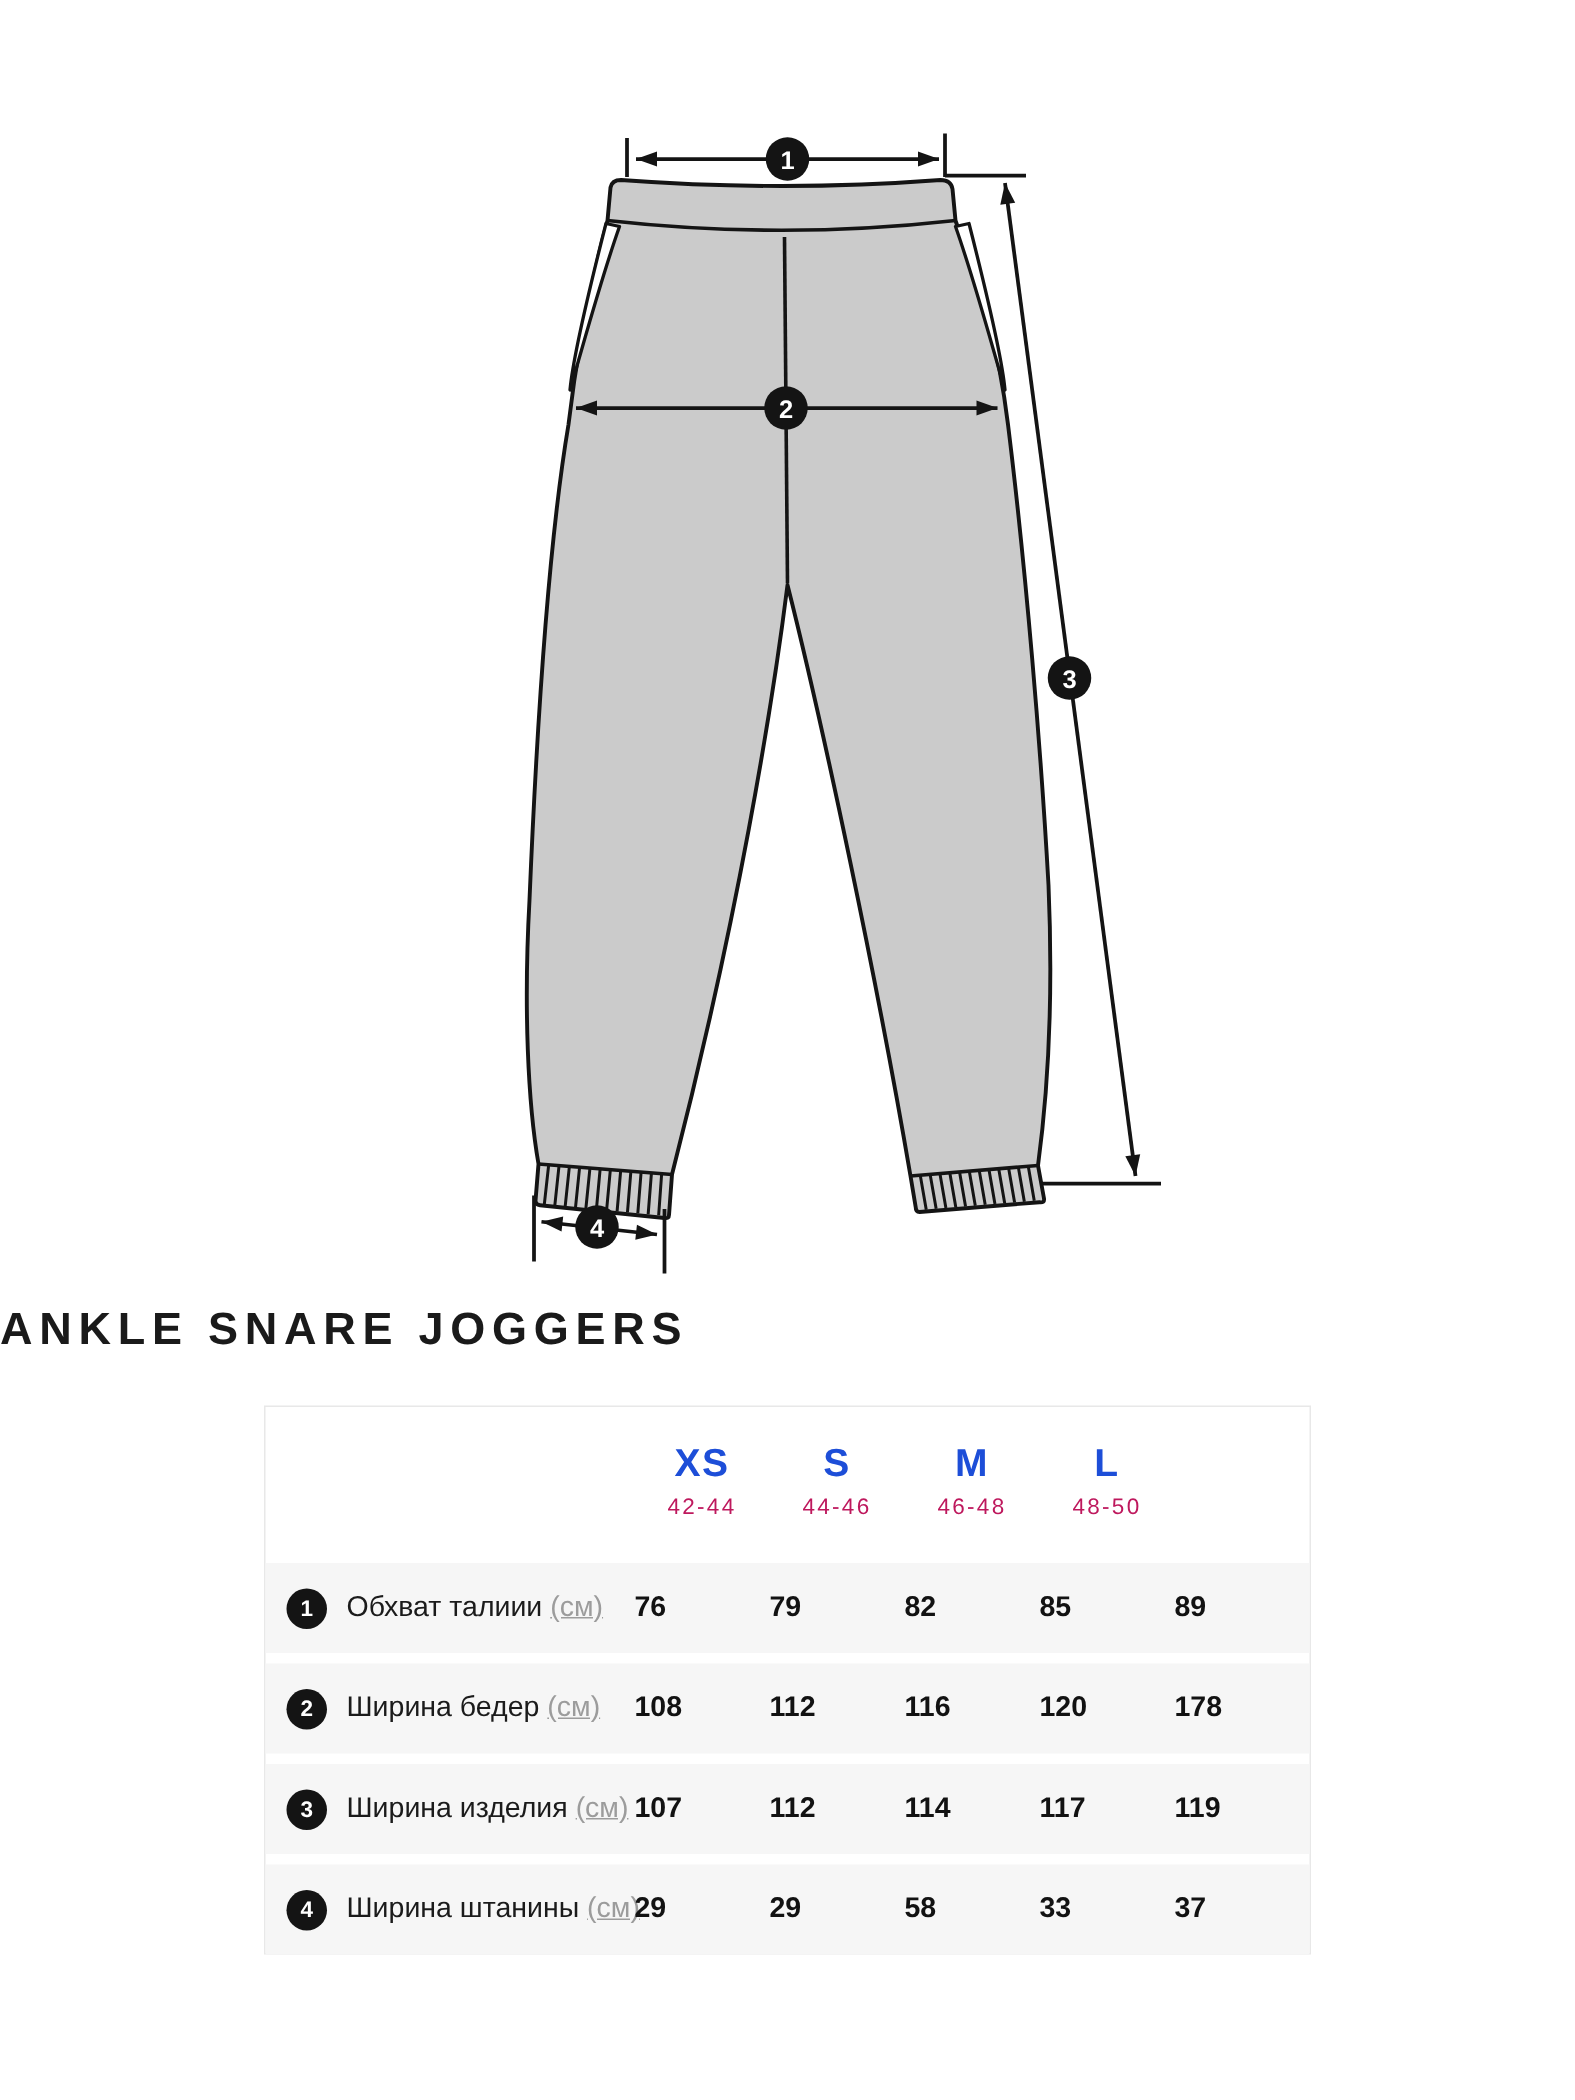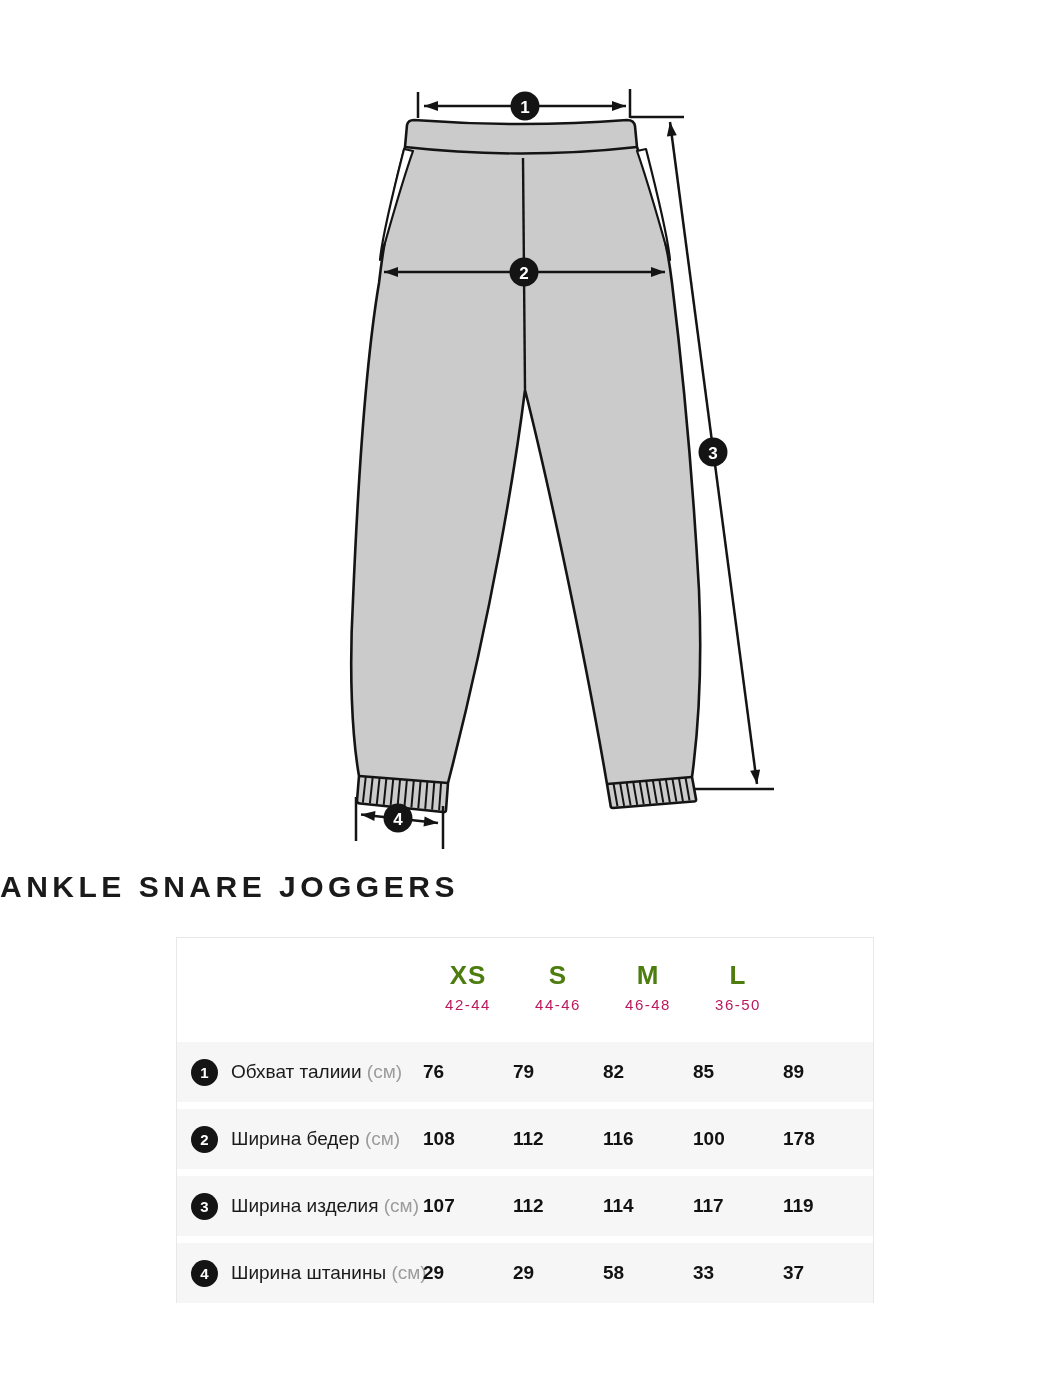--- a/index.html
+++ b/index.html
@@ -13,31 +13,31 @@
   .dim{fill:none;stroke:#141414;stroke-width:2.5;}
   .badge-c{fill:#141414;stroke:none;}
   .callout-num{fill:#ffffff;font-family:"Liberation Sans","DejaVu Sans",sans-serif;
                font-size:17px;font-weight:700;text-anchor:middle;dominant-baseline:central;}
   .title{position:absolute;top:870px;left:0;width:100%;margin:0;text-align:left;
          font-size:30px;font-weight:600;letter-spacing:4.5px;color:#1a1a1a;}
   .table{position:absolute;left:176px;top:937px;width:698px;height:366px;background:#ffffff;
          border:1px solid #e8e8e8;box-sizing:border-box;}
   .thead{display:grid;grid-template-columns:246px repeat(5,90px);height:104px;}
   .hcell{display:flex;flex-direction:column;align-items:center;padding-top:24px;}
-  .hsize{font-size:26px;font-weight:600;letter-spacing:1px;color:#4d7c0f;line-height:1;}
+  .hsize{font-size:26px;font-weight:600;letter-spacing:1px;color:#1d4ed8;line-height:1;}
   .hrange{font-size:15px;font-weight:400;letter-spacing:1.5px;color:#be185d;margin-top:9px;line-height:1;}
   .trow{display:grid;grid-template-columns:246px repeat(5,90px);height:60px;background:#f6f6f6;
         margin-bottom:7px;align-items:center;}
   .trow:last-child{margin-bottom:0;}
   .labelcell{display:flex;align-items:center;padding-left:14px;}
   .badge{width:27px;height:27px;border-radius:50%;background:#141414;color:#ffffff;
          display:flex;align-items:center;justify-content:center;font-size:15px;font-weight:700;
          flex:0 0 27px;}
   .rowlabel{margin-left:13px;font-size:19px;color:#1b1b1b;white-space:nowrap;}
-  .unit{color:#9c9c9c;}
+  .unit{color:#9c9c9c;text-decoration:underline;}
   .vcell{text-align:left;font-size:19px;font-weight:700;color:#121212;}
 </style>
 </head>
 <body>
 
 <div class="stage">
 
   <svg class="diagram" width="1050" height="860" viewBox="0 0 1050 860">
     <defs>
       <marker id="ah" viewBox="0 0 16 12" refX="15" refY="6" markerWidth="16" markerHeight="12" orient="auto-start-reverse" markerUnits="userSpaceOnUse">
@@ -131,21 +131,21 @@
       <div class="hcell">
         <div class="hsize">S</div>
         <div class="hrange">44-46</div>
       </div>
       <div class="hcell">
         <div class="hsize">M</div>
         <div class="hrange">46-48</div>
       </div>
       <div class="hcell">
         <div class="hsize">L</div>
-        <div class="hrange">36-50</div>
+        <div class="hrange">48-50</div>
       </div>
     </div>
 
     <div class="trow">
       <div class="labelcell">
         <span class="badge">1</span>
         <span class="rowlabel"><span>Обхват талиии</span> <span class="unit">(см)</span></span>
       </div>
       <div class="vcell">76</div>
       <div class="vcell">79</div>
@@ -155,21 +155,21 @@
     </div>
 
     <div class="trow">
       <div class="labelcell">
         <span class="badge">2</span>
         <span class="rowlabel"><span>Ширина бедер</span> <span class="unit">(см)</span></span>
       </div>
       <div class="vcell">108</div>
       <div class="vcell">112</div>
       <div class="vcell">116</div>
-      <div class="vcell">100</div>
+      <div class="vcell">120</div>
       <div class="vcell">178</div>
     </div>
 
     <div class="trow">
       <div class="labelcell">
         <span class="badge">3</span>
         <span class="rowlabel"><span>Ширина изделия</span> <span class="unit">(см)</span></span>
       </div>
       <div class="vcell">107</div>
       <div class="vcell">112</div>

